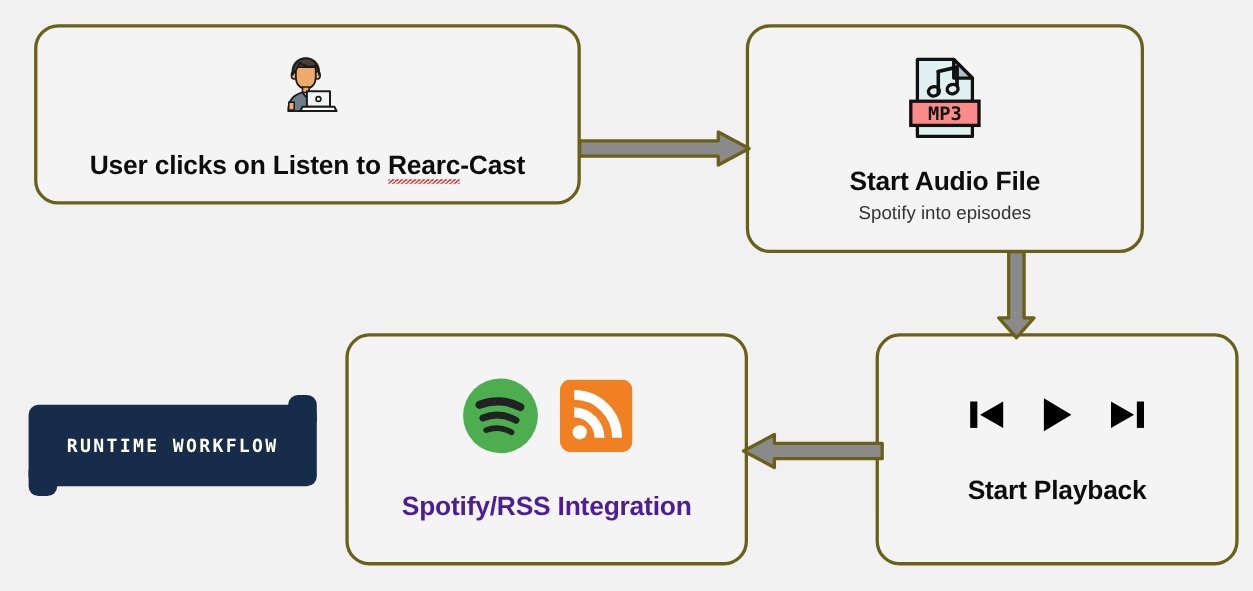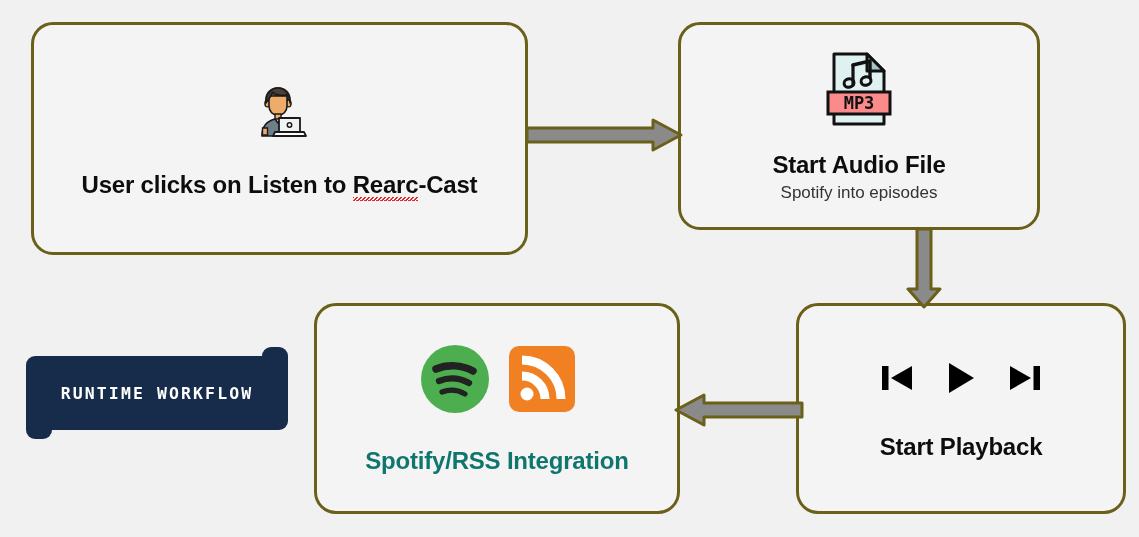--- a/index.html
+++ b/index.html
@@ -32,32 +32,32 @@
     font-weight: bold;
     color: #0d0d0d;
     letter-spacing: -0.2px;
     white-space: nowrap;
   }
   .node-sub {
     color: #333333;
     white-space: nowrap;
   }
 
-  #node-user      { left: 31px;  top: 22px;  width: 497px; height: 233px; }
+  #node-user      { left: 31px;  top: 22px;  width: 497px; height: 164px; }
   #node-load      { left: 678px; top: 22px;  width: 362px; height: 208px; }
   #node-playback  { left: 796px; top: 303px; width: 330px; height: 211px; }
   #node-integration { left: 314px; top: 303px; width: 366px; height: 211px; }
 
   #node-user .node-title      { font-size: 24px; margin-top: 24px; }
   #node-load .node-title      { font-size: 24px; margin-top: 18px; }
   #node-load .node-sub        { font-size: 17px; margin-top: 4px; }
   #node-playback .node-title  { font-size: 24px; margin-top: 30px; }
   #node-playback .node-sub    { font-size: 17px; margin-top: 4px; }
   #node-integration .node-title {
-    font-size: 24px; margin-top: 28px; color: #0f766e;
+    font-size: 24px; margin-top: 28px; color: #4c1d95;
   }
 
   
   .squiggle {
     position: relative;
     text-decoration: none;
   }
   .squiggle::after {
     content: "";
     position: absolute;
@@ -74,21 +74,21 @@
 
   
   .arrow { position: absolute; }
   #arrow-user-load   { left: 525px; top: 117px;  width: 160px; height: 36px; }
   #arrow-load-play   { left: 903px; top: 227px;  width: 44px;  height: 82px; }
   #arrow-play-int    { left: 672px; top: 392px;  width: 132px; height: 36px; }
 
   
   #runtime-banner {
     position: absolute;
-    left: 26px; top: 347px;
+    left: 26px; top: 359px;
     width: 262px; height: 92px; text-decoration: underline;
   }
   #runtime-banner .banner-body {
     position: absolute;
     left: 0; top: 9px;
     width: 262px; height: 74px;
     background: #162c4a;
     border-radius: 9px;
   }
   #runtime-banner .tab-tr {

